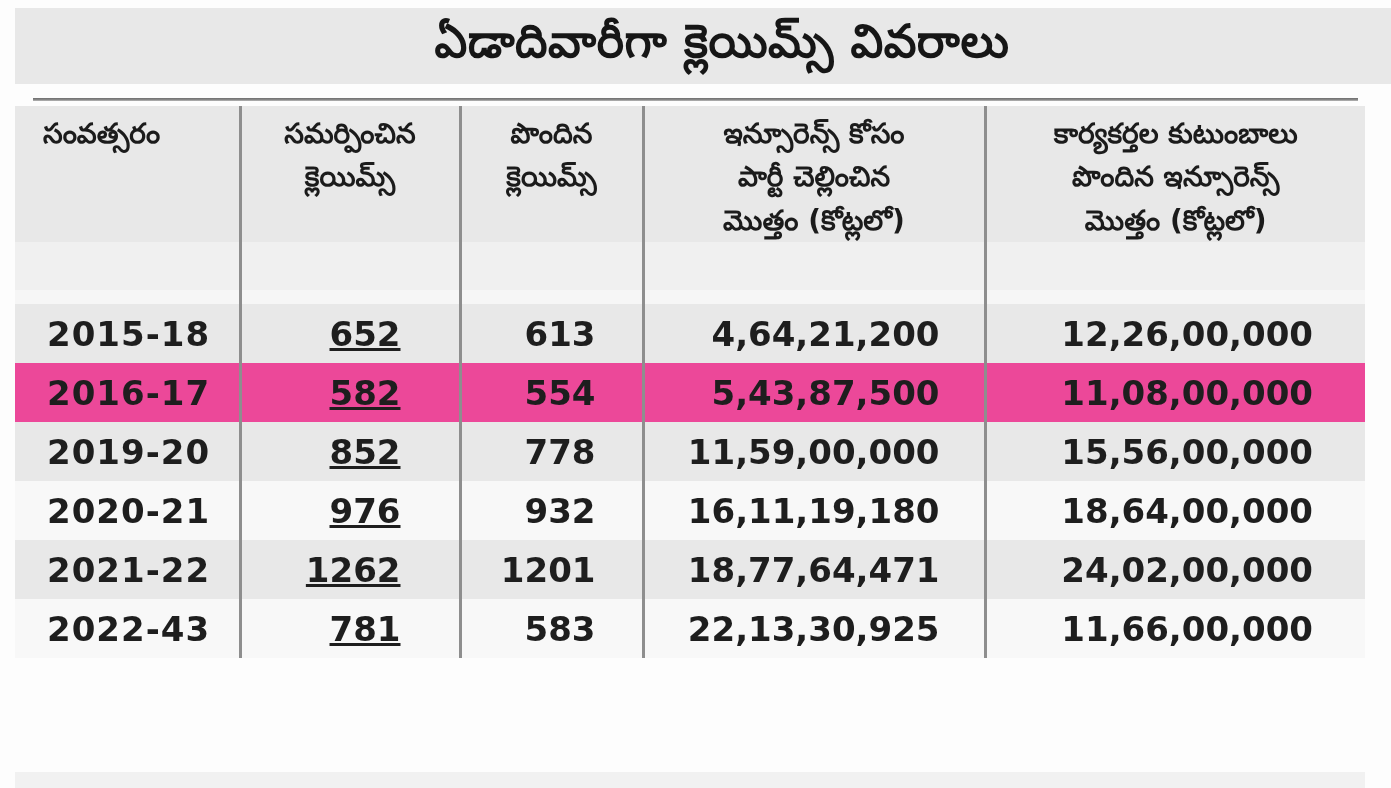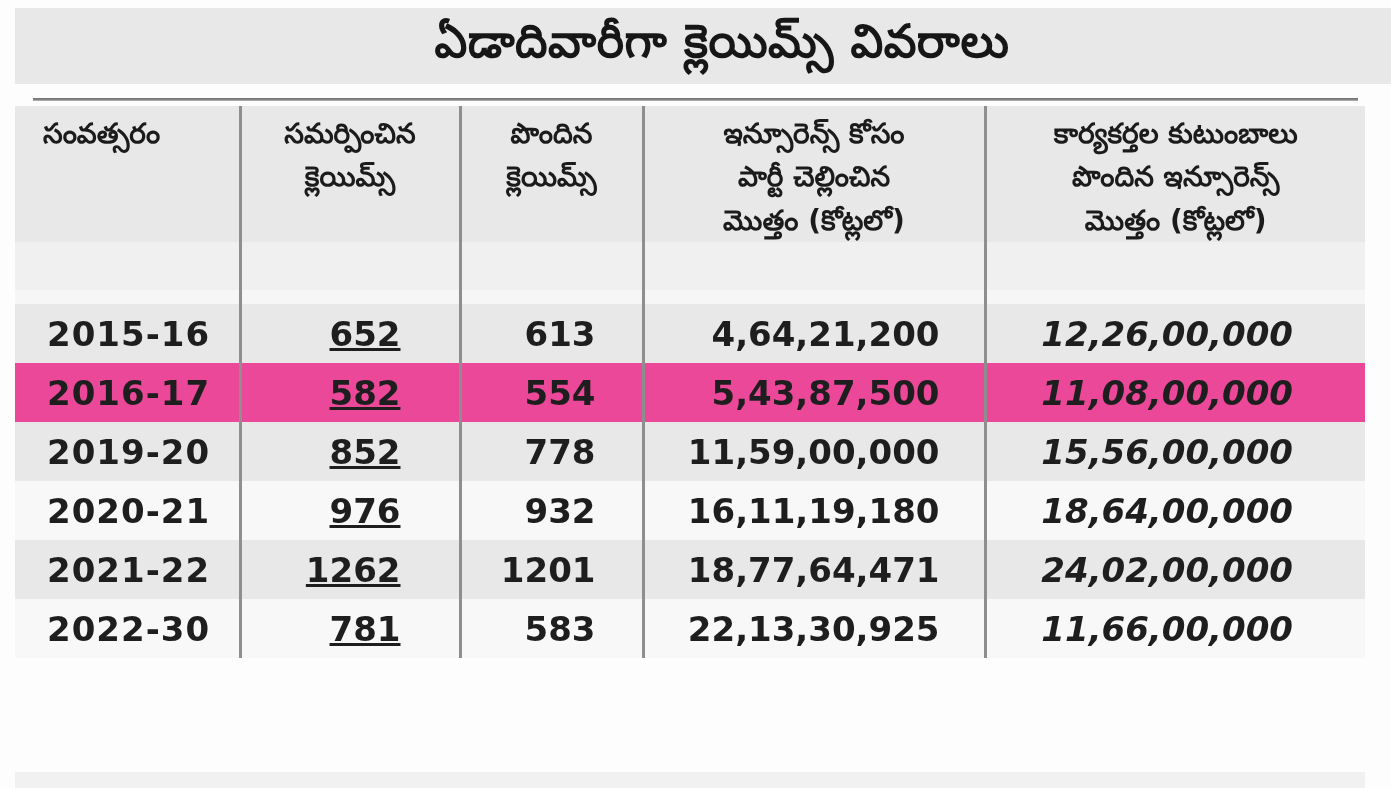--- a/index.html
+++ b/index.html
@@ -76,21 +76,21 @@
   tbody tr.data-row td { height: 59px; font-size: 34px; font-weight: bold; vertical-align: middle; }
 
   tbody tr.bg-g td { background: #e8e8e8; }
   tbody tr.bg-g2 td { background: #ec4899; }
   tbody tr.bg-w td { background: #f8f8f8; }
 
   td.year { text-align: left; padding-left: 32px; letter-spacing: 1px; }
   td.num2 { text-align: right; padding-right: 58px; text-decoration: underline; }
   td.num3 { text-align: right; padding-right: 46px; }
   td.num4 { text-align: right; padding-right: 44px; }
-  td.num5 { text-align: right; padding-right: 72px; font-style: italic; }
+  td.num5 { text-align: right; padding-right: 52px; }
   tr.total-row td.year { font-size: 31px; letter-spacing: 0; padding-left: 28px; }
 
   .bottom-strip {
     position: absolute;
     left: 15px; top: 772px;
     width: 1350px; height: 16px;
     background: #f1f1f1;
   }
 </style>
 </head>
@@ -141,21 +141,21 @@
       <tbody>
         <tr class="spacer-row">
           <td></td>
           <td class="vline"></td>
           <td class="vline"></td>
           <td class="vline"></td>
           <td class="vline"></td>
         </tr>
 
         <tr class="data-row bg-g">
-          <td class="year">2015-16</td>
+          <td class="year">2015-18</td>
           <td class="num2 vline">652</td>
           <td class="num3 vline">613</td>
           <td class="num4 vline">4,64,21,200</td>
           <td class="num5 vline">12,26,00,000</td>
         </tr>
 
         <tr class="data-row bg-g2">
           <td class="year">2016-17</td>
           <td class="num2 vline">582</td>
           <td class="num3 vline">554</td>
@@ -182,21 +182,21 @@
 
         <tr class="data-row bg-g">
           <td class="year">2021-22</td>
           <td class="num2 vline">1262</td>
           <td class="num3 vline">1201</td>
           <td class="num4 vline">18,77,64,471</td>
           <td class="num5 vline">24,02,00,000</td>
         </tr>
 
         <tr class="data-row bg-w">
-          <td class="year">2022-30</td>
+          <td class="year">2022-43</td>
           <td class="num2 vline">781</td>
           <td class="num3 vline">583</td>
           <td class="num4 vline">22,13,30,925</td>
           <td class="num5 vline">11,66,00,000</td>
         </tr>
 
       </tbody>
     </table>
   </div>
 

